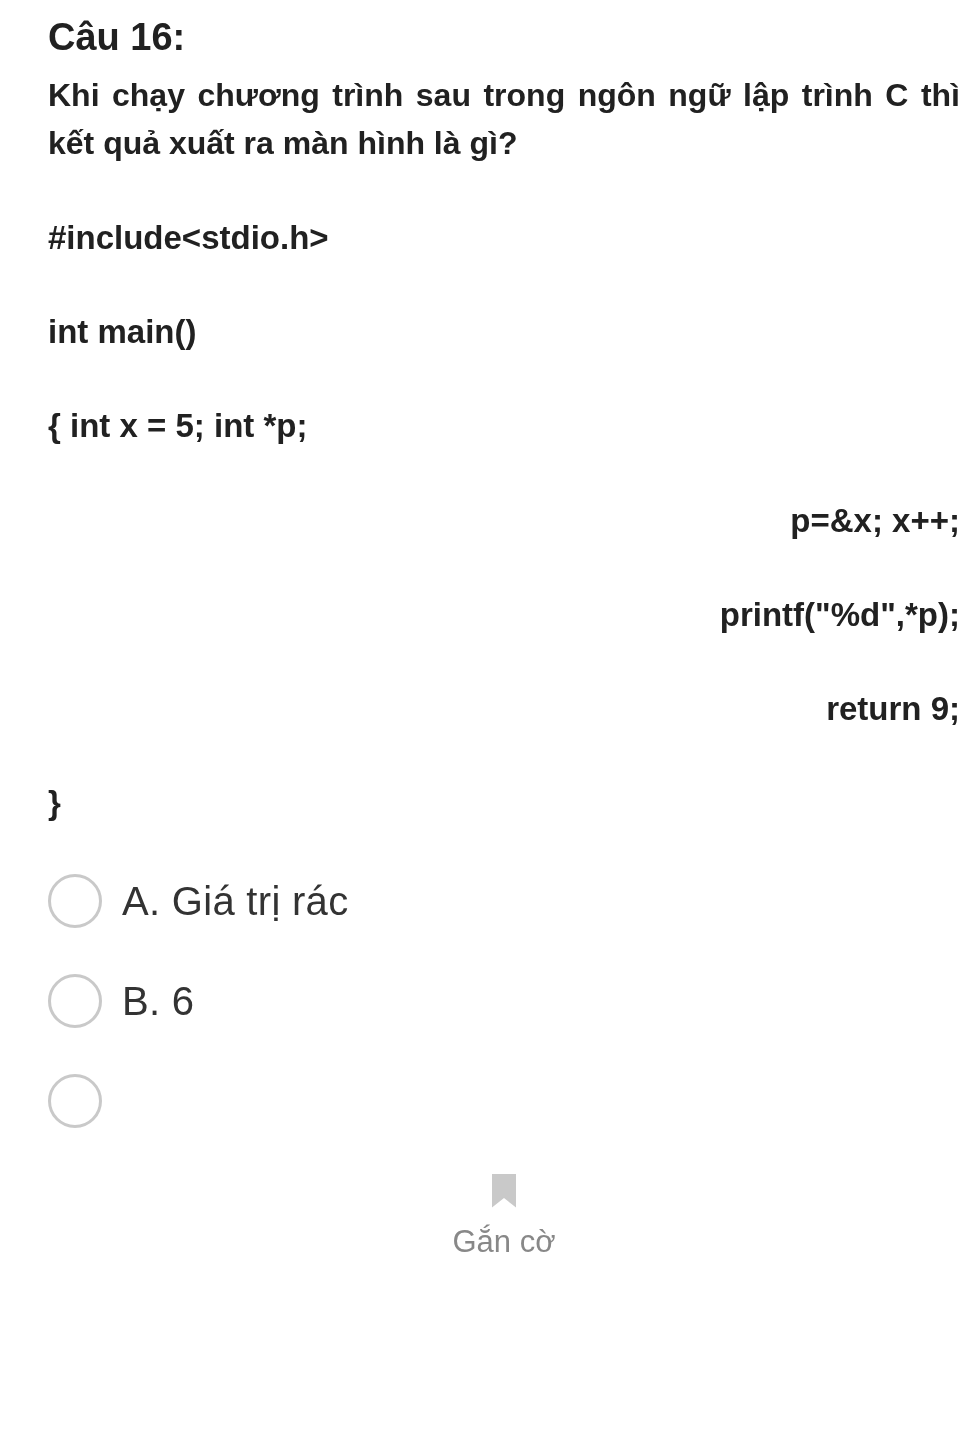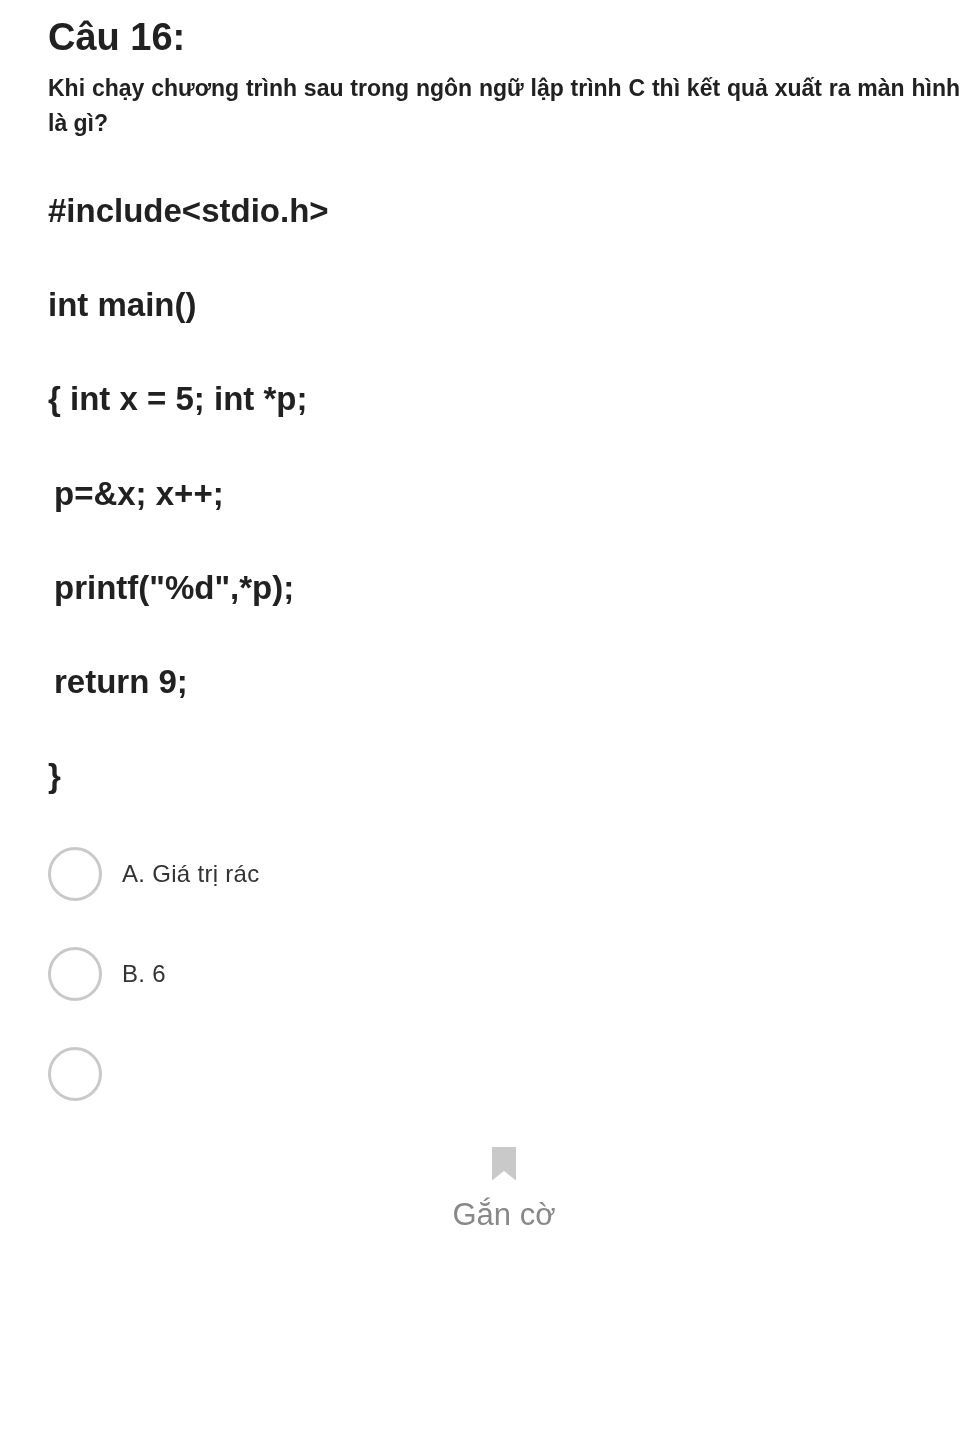--- a/index.html
+++ b/index.html
@@ -11,54 +11,55 @@
     color: #212121;
   }
   .question-header {
     font-weight: 700;
     font-size: 38px;
     line-height: 1.45;
     margin-bottom: 6px;
   }
   .question-prompt {
     font-weight: 700;
-    font-size: 23px;
+    font-size: 32px;
     line-height: 1.5;
     margin-bottom: 48px;
     text-align: justify;
   }
   .code-line {
     font-weight: 700;
     font-size: 33px;
     line-height: 1.4;
     margin-bottom: 48px;
   }
   .code-line.indent {
     padding-left: 6px;
+    text-align: right;
   }
   .options {
     margin-top: 10px;
   }
   .option-row {
     display: flex;
     align-items: center;
     gap: 20px;
     margin-bottom: 46px;
   }
   .radio {
     width: 54px;
     height: 54px;
     border: 3px solid #c9c9c9;
     border-radius: 50%;
     flex-shrink: 0;
     background: #fff;
     cursor: pointer;
   }
   .option-label {
-    font-size: 24px;
+    font-size: 40px;
     font-weight: 400;
     color: #333;
     letter-spacing: 0.3px;
   }
   .flag-row {
     display: flex;
     align-items: center;
     gap: 14px;
     margin-top: 18px;
     cursor: pointer;

